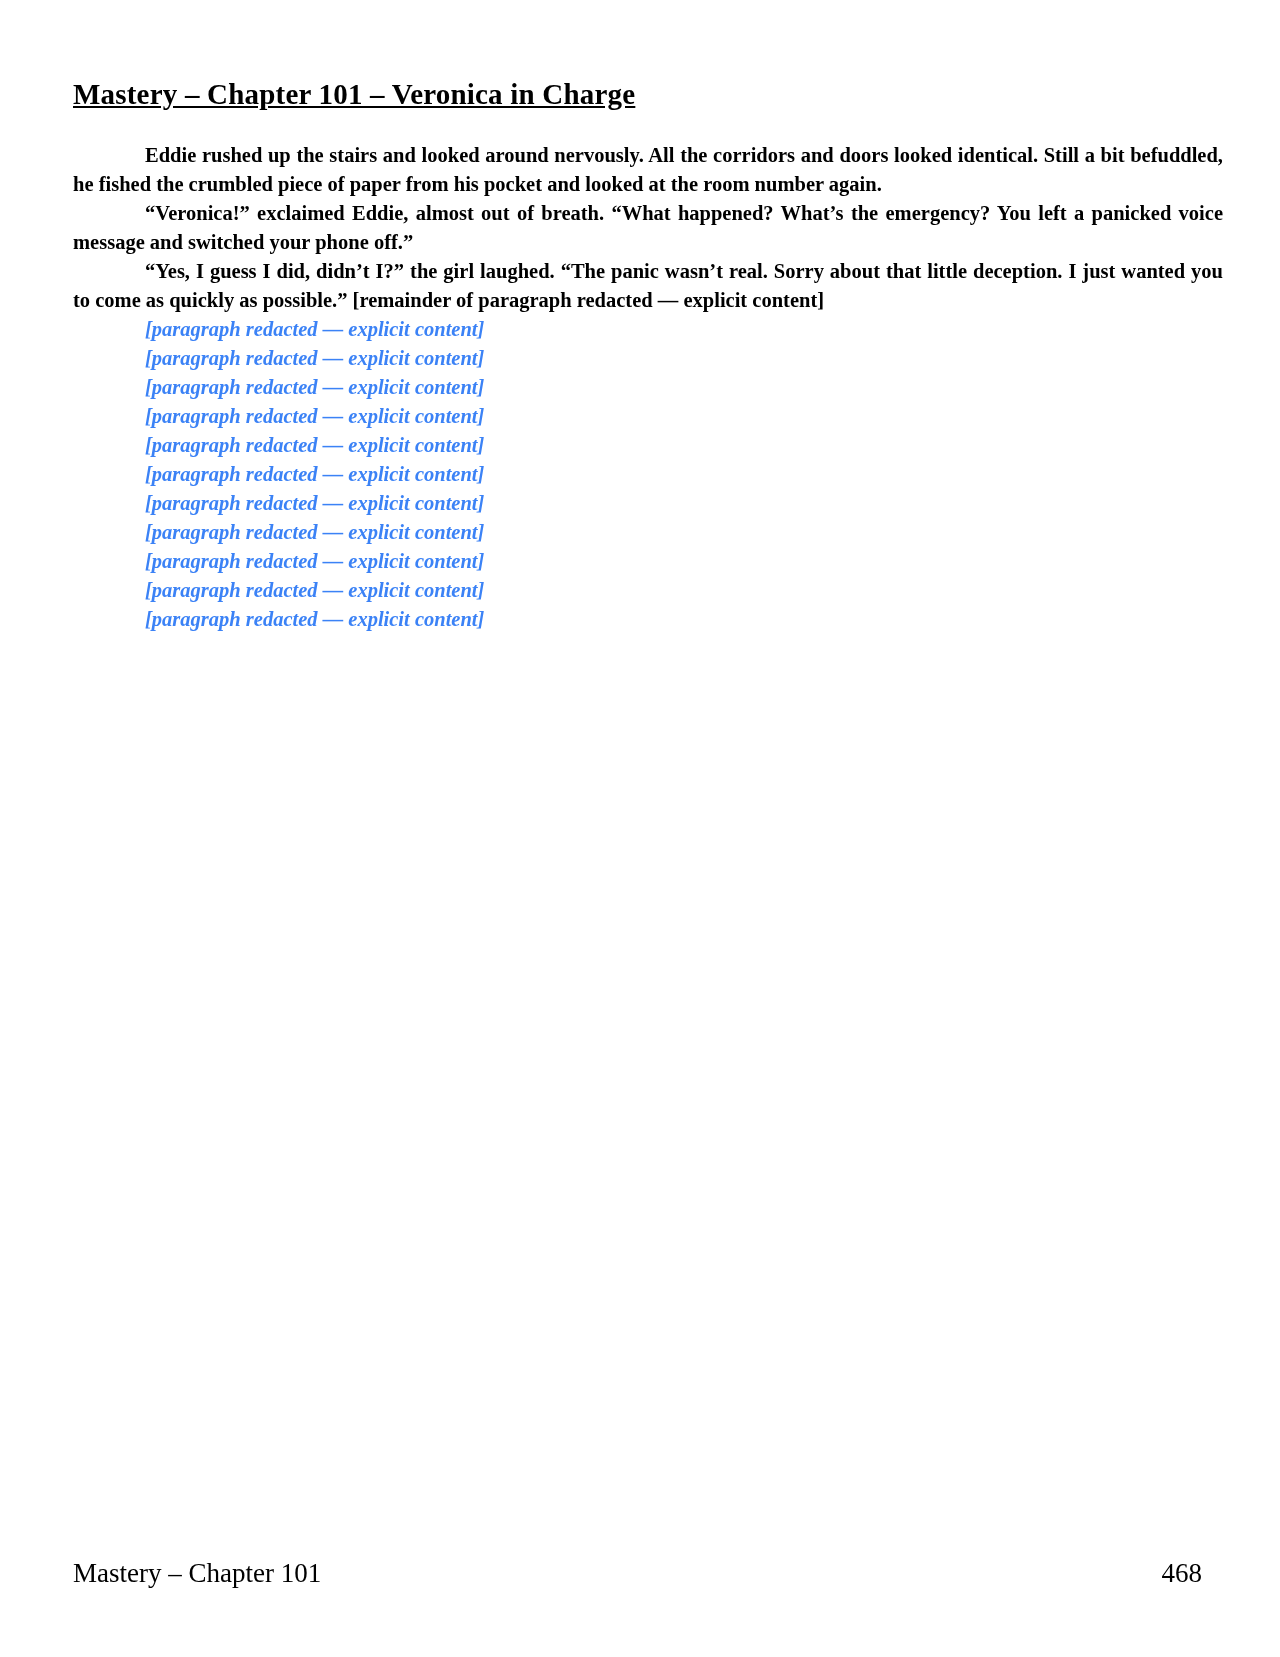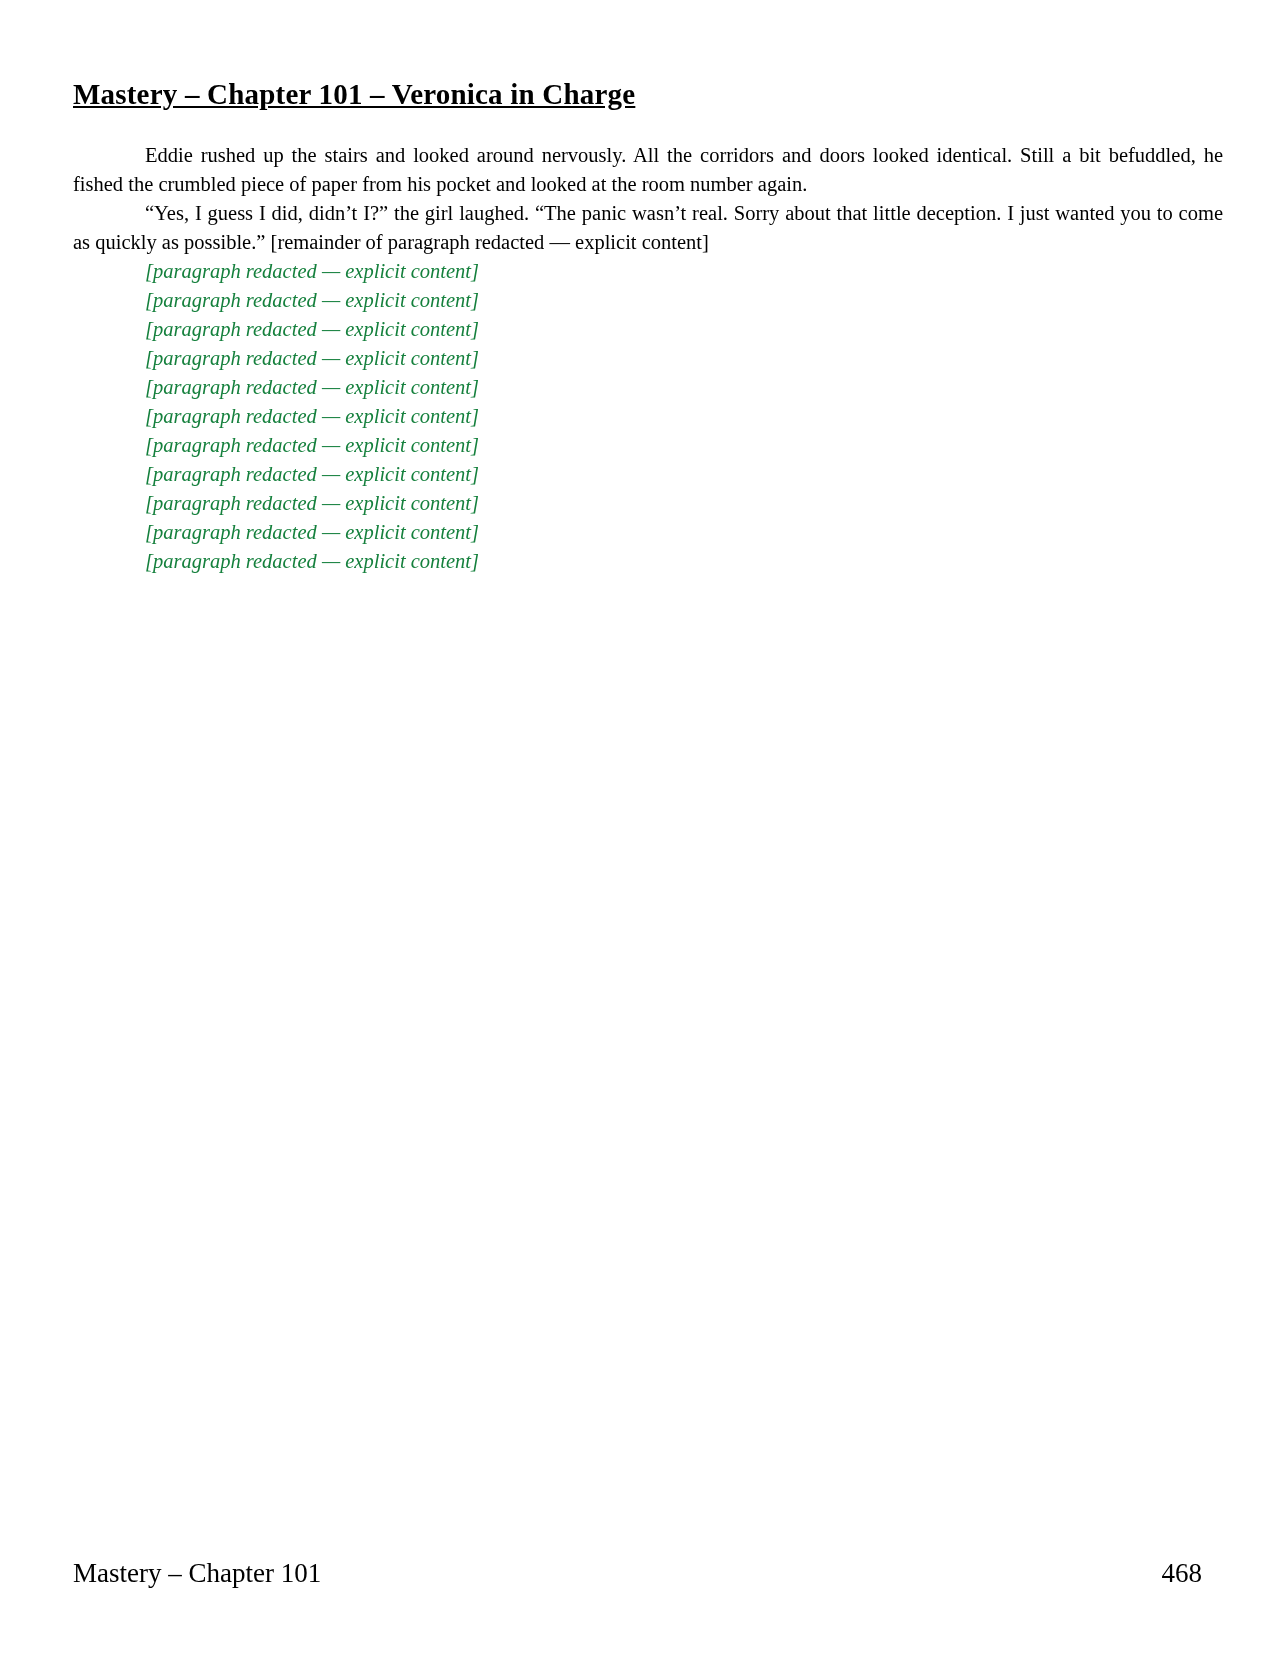--- a/index.html
+++ b/index.html
@@ -25,23 +25,24 @@
     margin-bottom: 30px;
   }
   .body-text {
     font-size: 20.5px;
     line-height: 1.415;
     text-align: justify;
   }
   .body-text p {
     text-indent: 72px;
     margin: 0;
+    font-weight: bold;
   }
   .body-text p.redacted {
-    color: #15803d;
+    color: #3b82f6;
     font-style: italic;
   }
   .footer {
     position: absolute;
     left: 73px;
     right: 78px;
     bottom: 68px;
     display: flex;
     justify-content: space-between;
     font-size: 27px;
@@ -50,20 +51,21 @@
 </head>
 <body>
 
 <div class="page">
 
   <h1 class="doc-title">Mastery – Chapter 101 – Veronica in Charge</h1>
 
   <div class="body-text">
 
   <p>Eddie rushed up the stairs and looked around nervously. All the corridors and doors looked identical. Still a bit befuddled, he fished the crumbled piece of paper from his pocket and looked at the room number again.</p>
+      <p>“Veronica!” exclaimed Eddie, almost out of breath. “What happened? What’s the emergency? You left a panicked voice message and switched your phone off.”</p>
       <p>“Yes, I guess I did, didn’t I?” the girl laughed. “The panic wasn’t real. Sorry about that little deception. I just wanted you to come as quickly as possible.” [remainder of paragraph redacted — explicit content]</p>
       <p class="redacted">[paragraph redacted — explicit content]</p>
       <p class="redacted">[paragraph redacted — explicit content]</p>
       <p class="redacted">[paragraph redacted — explicit content]</p>
       <p class="redacted">[paragraph redacted — explicit content]</p>
       <p class="redacted">[paragraph redacted — explicit content]</p>
       <p class="redacted">[paragraph redacted — explicit content]</p>
       <p class="redacted">[paragraph redacted — explicit content]</p>
       <p class="redacted">[paragraph redacted — explicit content]</p>
       <p class="redacted">[paragraph redacted — explicit content]</p>

